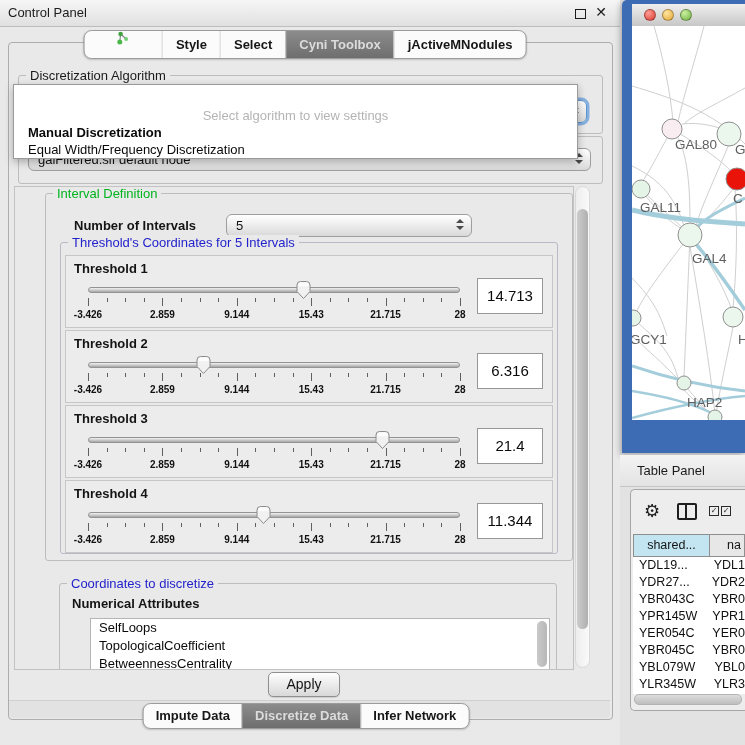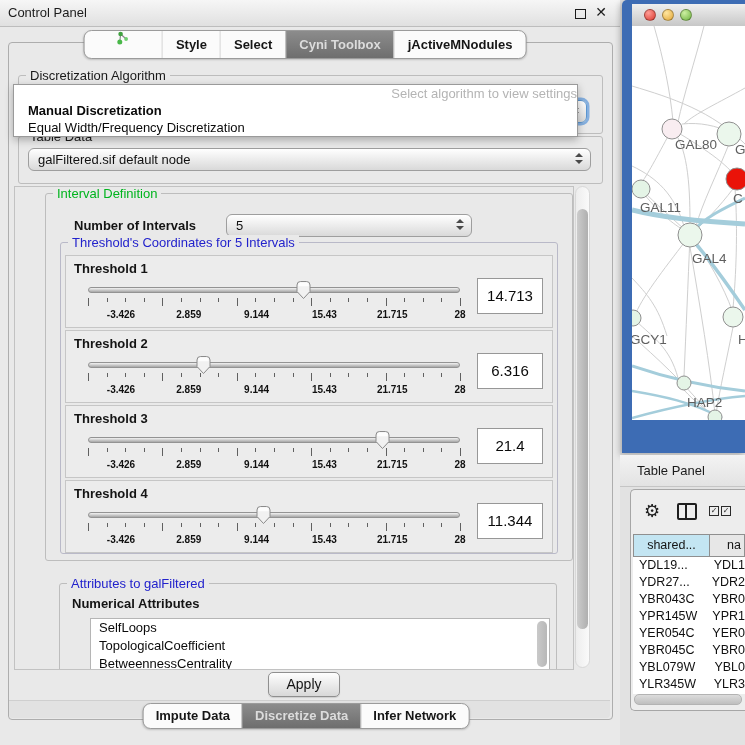--- a/index.html
+++ b/index.html
@@ -44,21 +44,21 @@
   .combo .spinner{position:absolute;right:7px;top:4px;width:8px;}
   .spinner i{display:block;width:0;height:0;border-left:4px solid transparent;border-right:4px solid transparent;}
   .spinner i.up{border-bottom:4px solid #4A4A4A;margin-bottom:3px;}
   .spinner i.dn{border-top:4px solid #4A4A4A;}
 
   #algo-group{left:18px;top:75px;width:583px;height:57px;}
   #algo-combo{left:28px;top:100px;width:559px;border-color:#5B96D0;
     box-shadow:0 0 0 2.5px rgba(108,160,220,.8);}
   #algo-popup{position:absolute;left:13px;top:84px;width:563px;background:#FFFFFF;
     border:1px solid #9A9A9A;box-shadow:0 3px 8px rgba(0,0,0,.28);z-index:40;}
-  #algo-popup .ph{height:17px;line-height:17px;text-align:right;color:#B4B4B4;font-size:13px;}
+  #algo-popup .ph{height:17px;line-height:17px;text-align:center;color:#B4B4B4;font-size:13px;margin-top:22px;}
   #algo-popup .opt{height:17px;line-height:17px;padding-left:14px;font-size:13px;color:#0A0A0A;}
   #algo-popup .opt.hl{font-weight:700;}
 
   #tabledata-group{left:18px;top:136px;width:583px;height:46px;}
   #tabledata-combo{left:28px;top:148px;width:563px;}
 
   #viewport{position:absolute;left:14px;top:186px;width:558px;height:482px;
     border:1px solid #C2C2C2;background:#E9E9E9;overflow:hidden;}
   #vscroll{position:absolute;left:575px;top:186px;width:15px;height:482px;border:1px solid #D8D8D8;
     background:linear-gradient(to right,#EDEDED,#FAFAFA);border-radius:8px;box-sizing:border-box;}
@@ -72,21 +72,21 @@
   #thr-stack{position:absolute;left:4px;right:4px;top:12px;}
   .thr-panel{position:relative;height:71px;margin-bottom:2px;border:1px solid #C6C6C6;background:#ECECEC;}
   .thr-label{position:absolute;left:8px;top:5px;font-size:13px;font-weight:700;}
   .slider{position:absolute;left:22px;right:92px;top:24px;height:44px;}
   .track{position:absolute;left:0;right:0;top:7px;height:4px;border-radius:3px;
     background:linear-gradient(#F2F2F2,#A6A6A6);border:1px solid #939393;}
   .thumb{position:absolute;top:0;width:17px;height:20px;z-index:3;}
   .ticks{position:absolute;left:0;right:0;top:18px;height:9px;}
   .tick{position:absolute;top:0;width:1px;height:4px;background:#606060;}
   .tick.major{height:8px;}
-  .ticklabels{position:absolute;left:0;right:0;top:29px;height:12px;font-size:10px;font-weight:700;color:#111;margin-left:33px;}
+  .ticklabels{position:absolute;left:0;right:0;top:29px;height:12px;font-size:10px;font-weight:700;color:#111;}
   .ticklabel{position:absolute;transform:translateX(-50%);white-space:nowrap;}
   .valuebox{position:absolute;right:9px;top:22px;width:64px;height:34px;background:#FFF;
     border:1px solid #979797;font-size:15px;text-align:center;line-height:34px;color:#0A0A0A;}
 
   #attr-group{left:44px;top:396px;width:496px;height:120px;}
   #attr-list-label{position:absolute;left:12px;top:12px;font-size:13px;font-weight:700;}
   #attr-list{position:absolute;left:30px;top:34px;width:458px;height:72px;background:#FFF;
     border:1px solid #B5B5B5;overflow:hidden;}
   .list-item{padding-left:8px;font-size:13px;line-height:18px;color:#0A0A0A;}
   #attr-scroll{position:absolute;right:2px;top:2px;width:10px;height:46px;border-radius:5px;
@@ -380,21 +380,21 @@
                       <path d="M3.2,5 Q3.2,2.6 5.6,2.6 L11.4,2.6 Q13.8,2.6 13.8,5 L13.8,6.2 L3.2,6.2 Z" fill="#FDFDFD"></path>
                     </svg></div>
                 </div>
                 <div class="valuebox">11.344</div>
               </div>
             </div>
         </div>
       </div>
 
       <div id="attr-group" class="group">
-        <span class="gtitle blue">Attributes to galFiltered</span>
+        <span class="gtitle blue">Coordinates to discretize</span>
         <span id="attr-list-label">Numerical Attributes</span>
         <div id="attr-list">
 
         <div class="list-item">SelfLoops</div>
             <div class="list-item">TopologicalCoefficient</div>
             <div class="list-item">BetweennessCentrality</div>
             <div id="attr-scroll"></div>
           </div>
       </div>
     </div>

